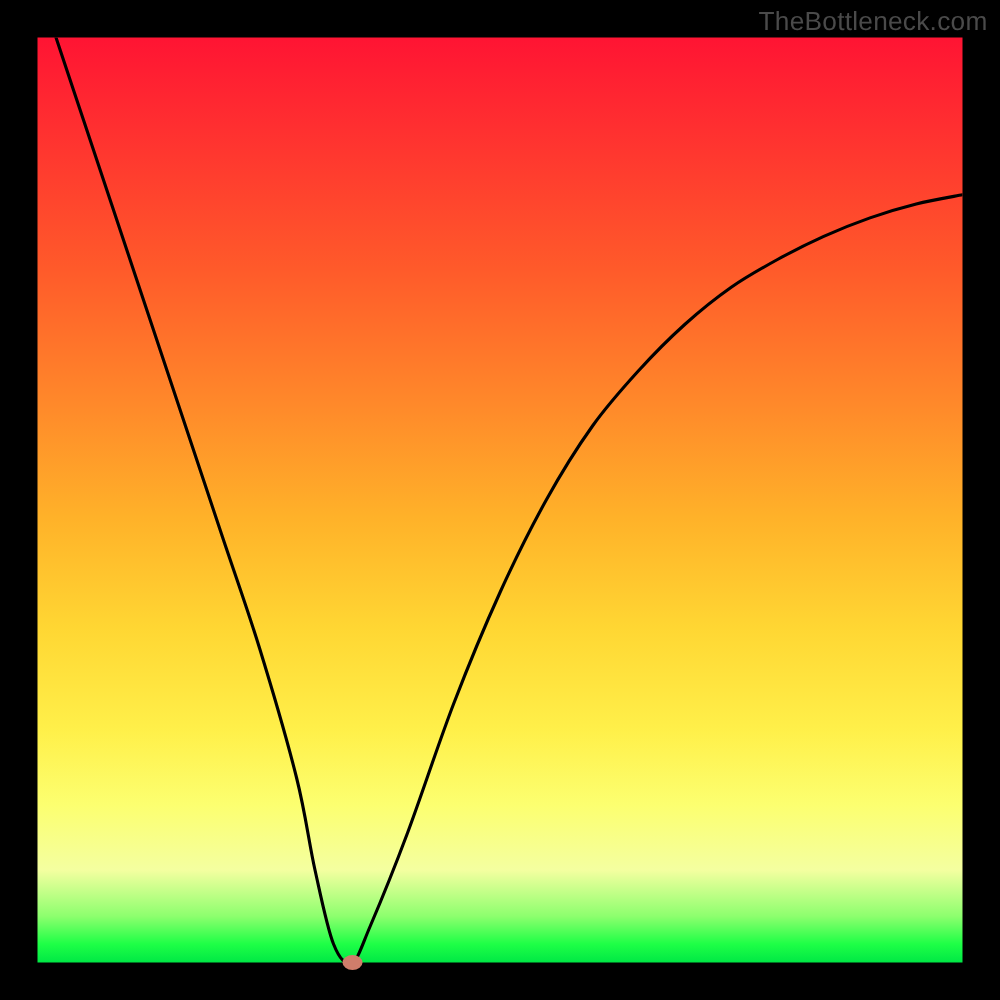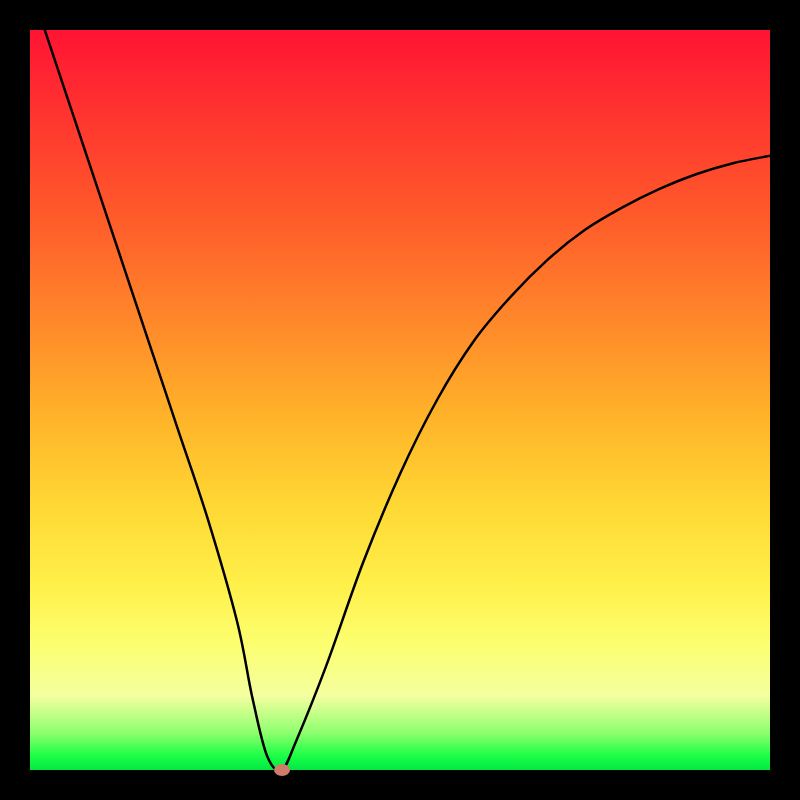--- a/index.html
+++ b/index.html
@@ -67,20 +67,21 @@
     background: #cf7d6b;
     z-index: 3;
     transform: translate(-50%, -50%);
   }
 </style>
 </head>
 <body>
 
 <div class="frame">
 
+  <div class="watermark">TheBottleneck.com</div>
 
   <div class="plot-area">
 
     <svg class="curve" viewBox="0 0 740 740" preserveAspectRatio="none">
       <path id="curve-path" fill="none" stroke="#000000" stroke-width="2.5" stroke-linejoin="round" stroke-linecap="round" d="M 14.80 0.00 C 18.50 11.10, 29.60 44.40, 37.00 66.60 C 44.40 88.80, 50.57 107.30, 59.20 133.20 C 67.83 159.10, 78.93 192.40, 88.80 222.00 C 98.67 251.60, 108.53 281.20, 118.40 310.80 C 128.27 340.40, 138.13 370.00, 148.00 399.60 C 157.87 429.20, 167.73 456.33, 177.60 488.40 C 187.47 520.47, 199.80 562.40, 207.20 592.00 C 214.60 621.60, 217.07 643.80, 222.00 666.00 C 226.93 688.20, 231.87 712.87, 236.80 725.20 C 241.73 737.53, 246.67 742.47, 251.60 740.00 C 256.53 737.53, 259.00 727.67, 266.40 710.40 C 273.80 693.13, 284.90 666.00, 296.00 636.40 C 307.10 606.80, 320.67 564.87, 333.00 532.80 C 345.33 500.73, 357.67 471.13, 370.00 444.00 C 382.33 416.87, 394.67 392.20, 407.00 370.00 C 419.33 347.80, 431.67 328.07, 444.00 310.80 C 456.33 293.53, 468.67 279.97, 481.00 266.40 C 493.33 252.83, 505.67 240.50, 518.00 229.40 C 530.33 218.30, 542.67 208.43, 555.00 199.80 C 567.33 191.17, 579.67 184.38, 592.00 177.60 C 604.33 170.82, 616.67 164.65, 629.00 159.10 C 641.33 153.55, 653.67 148.62, 666.00 144.30 C 678.33 139.98, 690.67 136.28, 703.00 133.20 C 715.33 130.12, 733.83 127.03, 740.00 125.80"></path>
     </svg>
 
     <div id="minimum-marker" class="marker" style="left: 251.6px; top: 740px; background: rgb(207, 125, 107);"></div>
 
   </div>

